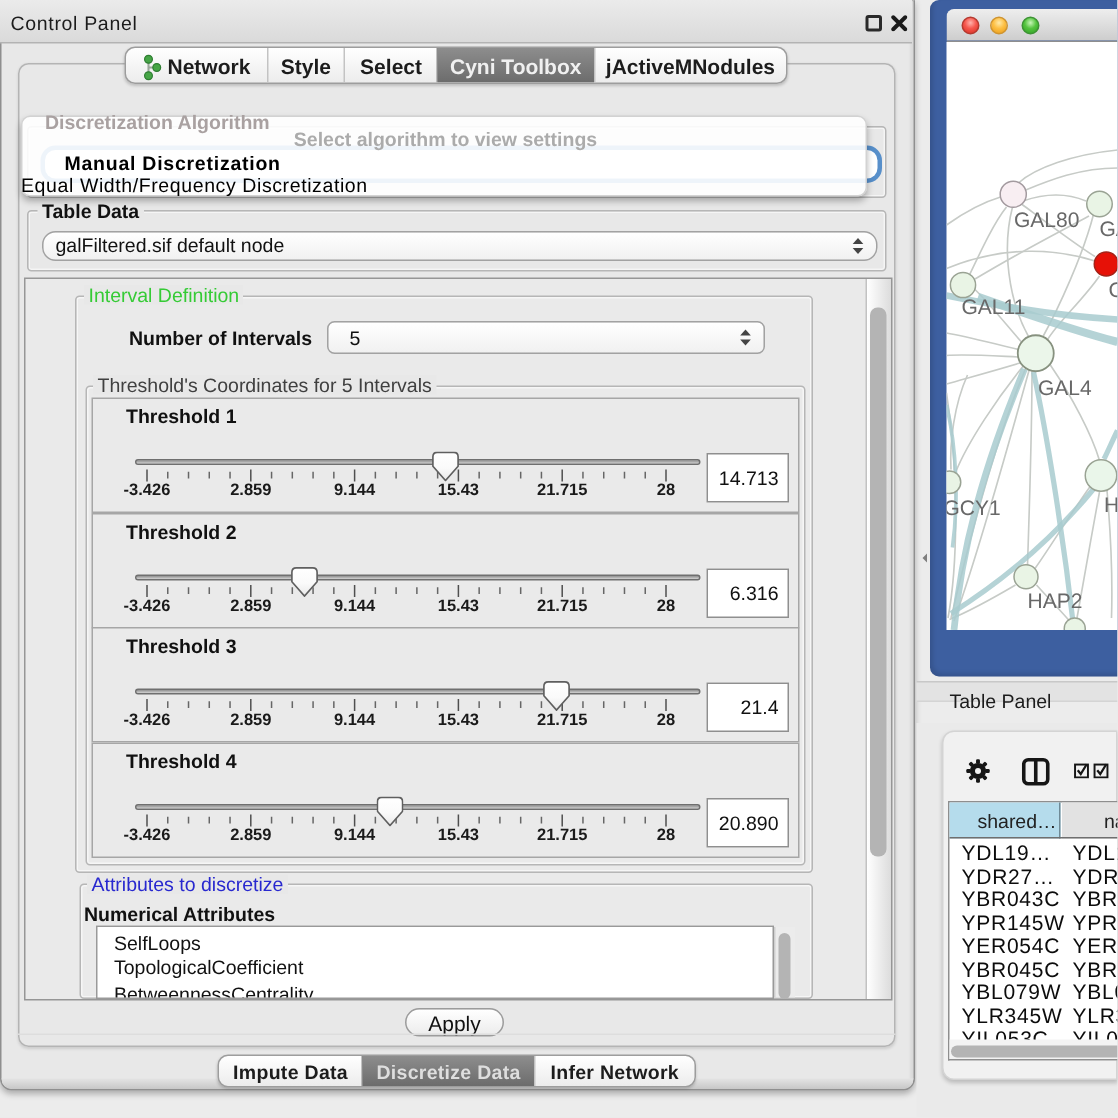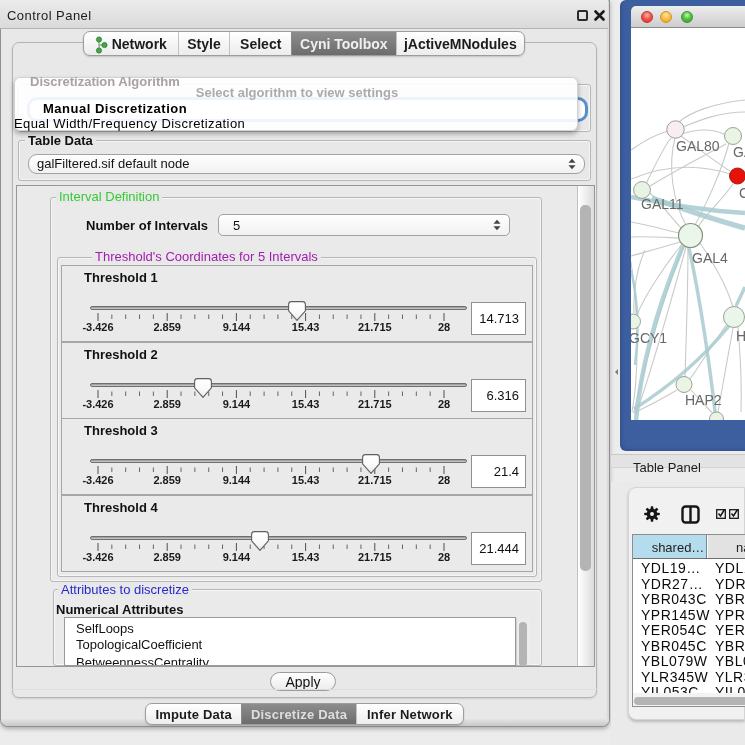--- a/index.html
+++ b/index.html
@@ -128,21 +128,21 @@
   <div class="abs" style="left:86px;top:218px;font-size:13px;font-weight:bold;color:#111;">Number of Intervals</div>
   <div class="abs combo" style="left:218px;top:214px;width:292px;height:22px;">
     <span class="ctext" style="left:14px;">5</span>
     <svg class="stepper" width="8" height="12" viewBox="0 0 9 12">
       <path d="M4.5 0 L8.5 4.5 L0.5 4.5 Z" fill="#444"></path>
       <path d="M4.5 12 L8.5 7.5 L0.5 7.5 Z" fill="#444"></path>
     </svg>
   </div>
 
   <div class="abs gbox" style="left:57px;top:257px;width:480px;height:320px;"></div>
-  <div class="abs glabel" style="left:62px;top:250px;color:#a21caf;margin-left:30px;">Threshold's Coordinates for 5 Intervals</div>
+  <div class="abs glabel" style="left:62px;top:250px;color:#404040;">Threshold's Coordinates for 5 Intervals</div>
 
   <div id="throws">
       <div class="abs throw" style="top:265px;">
         <div class="ttl">Threshold 1</div>
         <div class="rail"></div>
         <svg style="position:absolute;left:20px;top:46px;" width="400" height="10" viewBox="0 0 400 10">
           <line x1="16" y1="1" x2="16" y2="9" stroke="#4f4f4f" stroke-width="1"></line>
           <line x1="29.84" y1="2.5" x2="29.84" y2="7" stroke="#666" stroke-width="1"></line>
           <line x1="43.68" y1="2.5" x2="43.68" y2="7" stroke="#666" stroke-width="1"></line>
           <line x1="57.519999999999996" y1="2.5" x2="57.519999999999996" y2="7" stroke="#666" stroke-width="1"></line>
@@ -325,21 +325,21 @@
         <svg class="thumb" style="left:188.5px;" width="18" height="20" viewBox="0 0 18 20">
           <defs>
             <linearGradient id="tg3" x1="0" y1="0" x2="0" y2="1">
               <stop offset="0" stop-color="#ffffff"></stop>
               <stop offset="0.55" stop-color="#fafafa"></stop>
               <stop offset="1" stop-color="#e9e9e9"></stop>
             </linearGradient>
           </defs>
           <path d="M3.5 0.6 L14.5 0.6 Q17.4 0.6 17.4 3.5 L17.4 9.8 L9 19.4 L0.6 9.8 L0.6 3.5 Q0.6 0.6 3.5 0.6 Z" fill="url(#tg3)" stroke="#5f5f5f" stroke-width="1.1"></path>
         </svg>
-        <div class="vbox">21.444</div>
+        <div class="vbox">20.890</div>
       </div>
     </div>
 
   <div class="abs gbox" style="left:53px;top:589px;width:489px;height:77px;"></div>
   <div class="abs glabel" style="left:58px;top:583px;color:#2828cf;">Attributes to discretize</div>
   <div class="abs" style="left:56px;top:602px;font-size:13px;font-weight:bold;color:#111;">Numerical Attributes</div>
   <div id="numlist" class="abs">
     <div style="padding-top:2px;">SelfLoops</div>
     <div>TopologicalCoefficient</div>
     <div>BetweennessCentrality</div>

